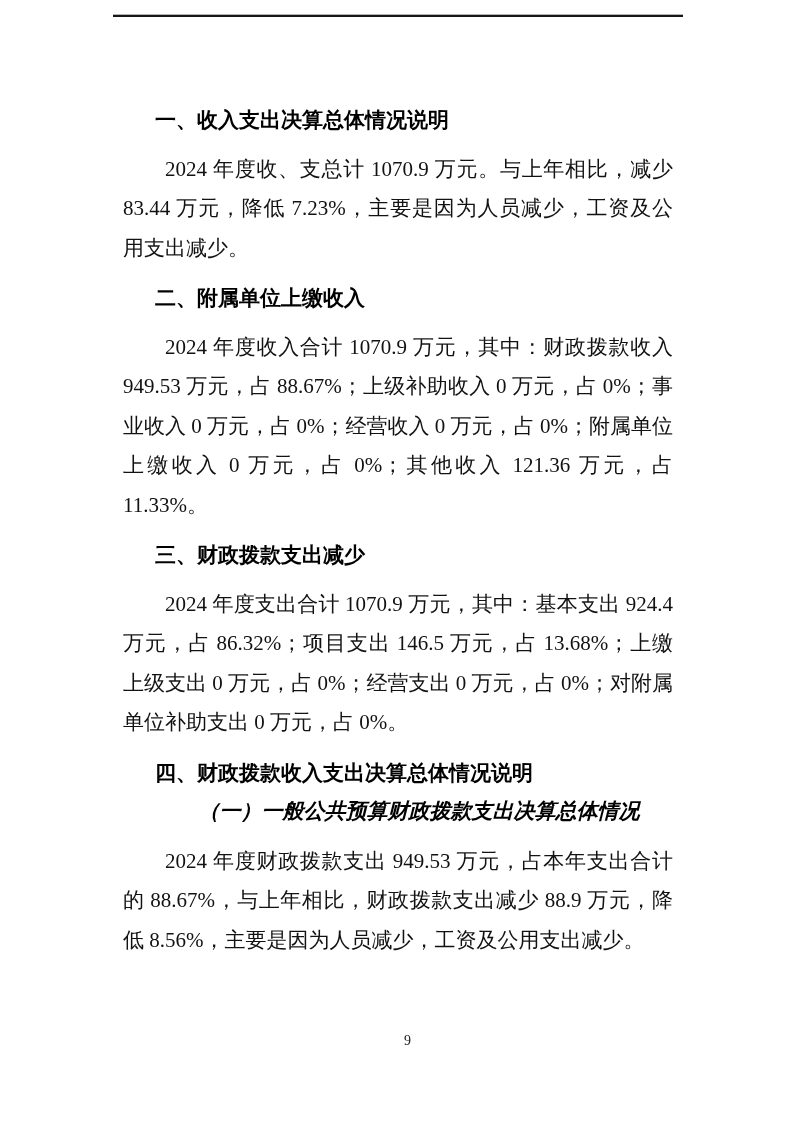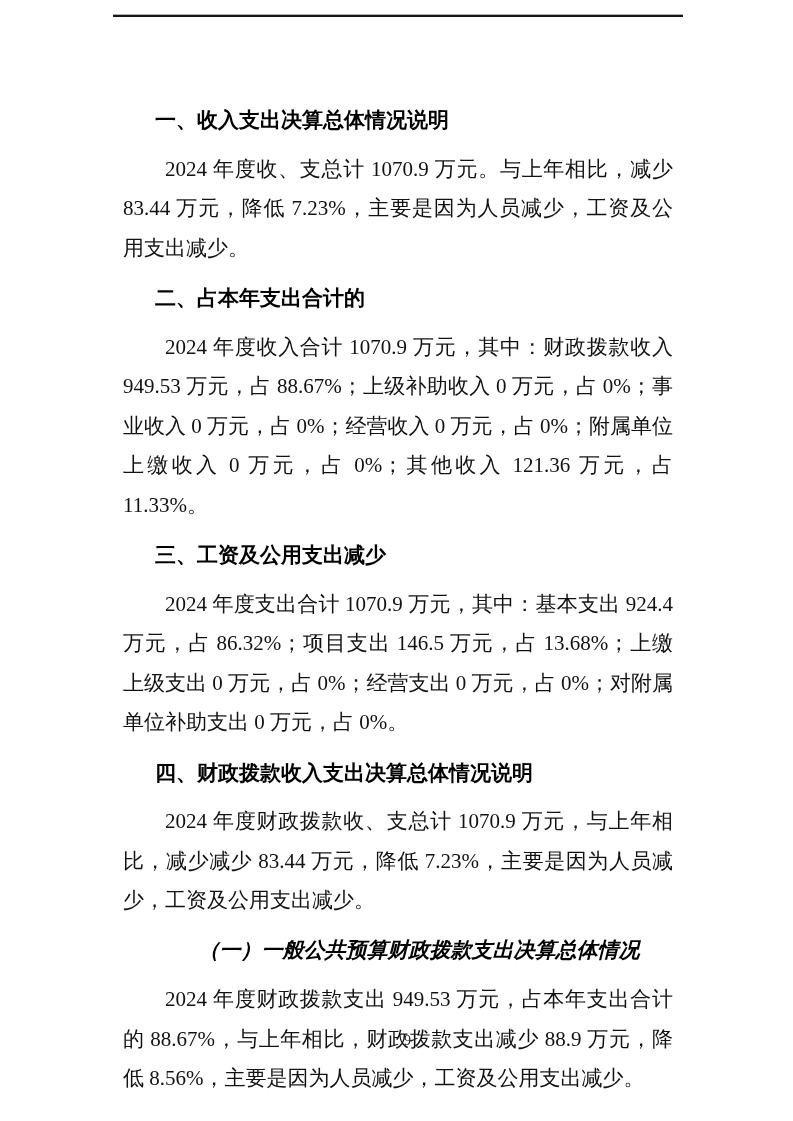--- a/index.html
+++ b/index.html
@@ -66,32 +66,31 @@
   <div class="header-rule"></div>
 
   <div class="content">
 
     <div class="section">
       <p class="sec-heading">一、收入支出决算总体情况说明</p>
       <p class="para">2024 年度收、支总计 1070.9 万元。与上年相比，减少 83.44 万元，降低 7.23%，主要是因为人员减少，工资及公用支出减少。</p>
     </div>
 
     <div class="section">
-      <p class="sec-heading">二、占本年支出合计的</p>
+      <p class="sec-heading">二、附属单位上缴收入</p>
       <p class="para">2024 年度收入合计 1070.9 万元，其中：财政拨款收入 949.53 万元，占 88.67%；上级补助收入 0 万元，占 0%；事业收入 0 万元，占 0%；经营收入 0 万元，占 0%；附属单位上缴收入 0 万元，占 0%；其他收入 121.36 万元，占 11.33%。</p>
     </div>
 
     <div class="section">
-      <p class="sec-heading">三、工资及公用支出减少</p>
+      <p class="sec-heading">三、财政拨款支出减少</p>
       <p class="para">2024 年度支出合计 1070.9 万元，其中：基本支出 924.4 万元，占 86.32%；项目支出 146.5 万元，占 13.68%；上缴上级支出 0 万元，占 0%；经营支出 0 万元，占 0%；对附属单位补助支出 0 万元，占 0%。</p>
     </div>
 
     <div class="section">
       <p class="sec-heading">四、财政拨款收入支出决算总体情况说明</p>
-      <p class="para">2024 年度财政拨款收、支总计 1070.9 万元，与上年相比，减少减少 83.44 万元，降低 7.23%，主要是因为人员减少，工资及公用支出减少。</p>
     </div>
 
     <div class="section">
       <p class="sub-heading">（一）一般公共预算财政拨款支出决算总体情况</p>
       <p class="para">2024 年度财政拨款支出 949.53 万元，占本年支出合计的 88.67%，与上年相比，财政拨款支出减少 88.9 万元，降低 8.56%，主要是因为人员减少，工资及公用支出减少。</p>
     </div>
 
   </div>
 
   <div class="page-number">9</div>

